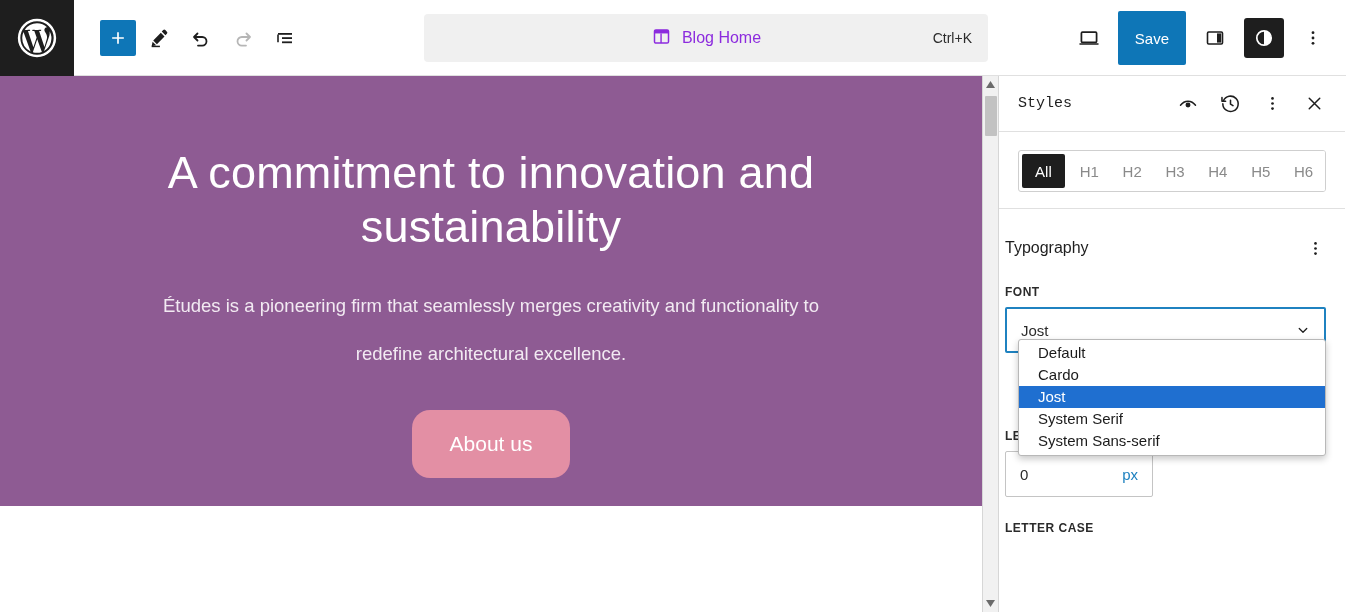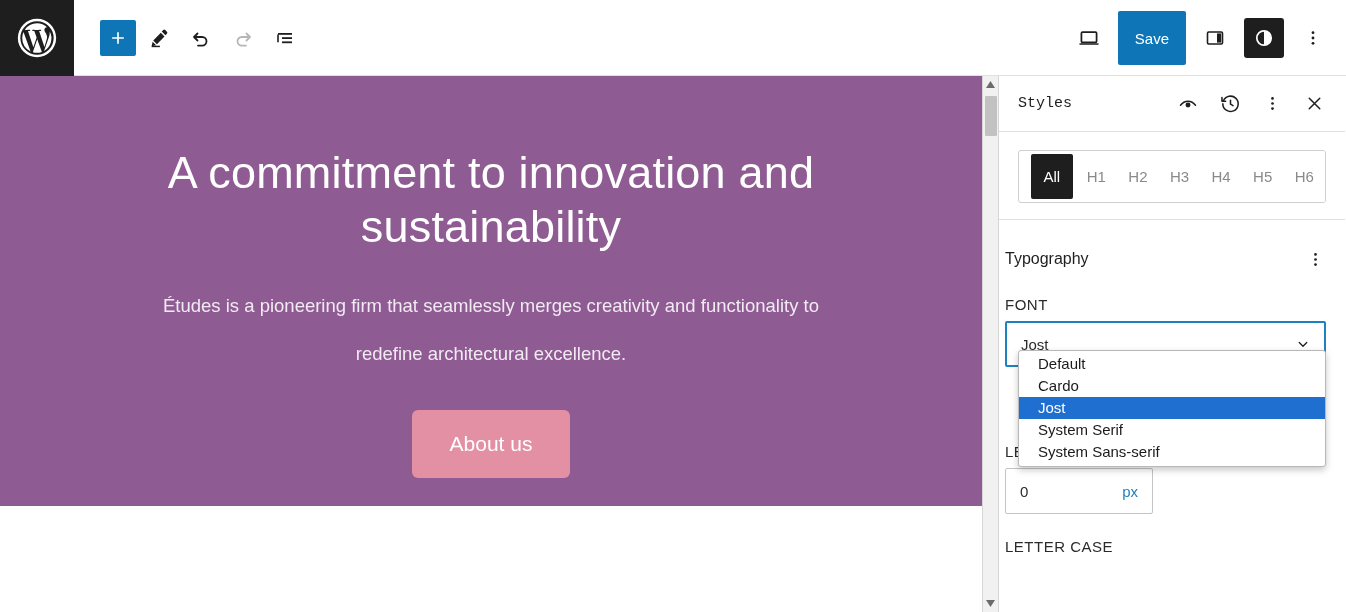--- a/index.html
+++ b/index.html
@@ -120,21 +120,21 @@
     line-height: 2.6;
     max-width: 720px;
     margin: 28px auto 0 auto;
   }
   .hero-btn {
     display: inline-block;
     margin-top: 32px;
     background: #e38fa4;
     color: #fff;
     border: none;
-    border-radius: 6px;
+    border-radius: 18px;
     padding: 22px 38px;
     font-size: 21px;
     cursor: pointer;
     font-family: "Liberation Sans", sans-serif;
   }
 
   
   .scroll-col {
     width: 17px; flex: 0 0 17px;
     background: #f1f1f1;
@@ -174,42 +174,43 @@
   .icon-btn {
     width: 34px; height: 34px;
     display: flex; align-items: center; justify-content: center;
     background: none; border: none; border-radius: 2px; cursor: pointer;
   }
 
   .toggle-row { padding: 18px 19px 16px 19px; border-bottom: 1px solid #e0e0e0; }
   .toggle-group {
     display: flex; align-items: stretch;
     border: 1px solid #cfcfcf; border-radius: 3px;
-    height: 53px; overflow: hidden; padding-left: 9px;
+    height: 42px; overflow: hidden;
   }
   .toggle-item {
     flex: 1 1 0;
     display: flex; align-items: center; justify-content: center;
     font-size: 15px; color: #8a8a8a; cursor: pointer;
     background: #fff;
   }
   .toggle-item.active {
     background: #1e1e1e; color: #fff;
     margin: 3px; border-radius: 2px; flex: 1 1 0;
   }
 
   .section { padding: 22px 19px 0 6px; position: relative; }
   .section-head { display: flex; align-items: center; }
   .section-title { font-size: 16px; color: #1e1e1e; }
   .section-head .icon-btn { margin-left: auto; margin-right: -6px; }
 
   .field-label {
-    font-size: 15px; letter-spacing: .5px;
+    font-size: 12px; letter-spacing: .5px;
     color: #2b2b2b; text-transform: uppercase;
     margin: 20px 0 8px 0;
+    font-weight: bold;
   }
   .select-box {
     height: 46px;
     border: 2px solid #1f82c0;
     border-radius: 2px;
     display: flex; align-items: center;
     padding: 0 12px 0 14px;
     font-size: 15px; color: #2b2b2b;
     background: #fff; cursor: pointer;
     position: relative; z-index: 3;
@@ -288,20 +289,35 @@
       <button class="tb-btn">
         <svg width="24" height="24" viewBox="0 0 24 24" aria-hidden="true">
           <rect x="5" y="7" width="14" height="1.8" fill="#1e1e1e"></rect>
           <rect x="9" y="11.2" width="10" height="1.8" fill="#1e1e1e"></rect>
           <rect x="9" y="15.4" width="10" height="1.8" fill="#1e1e1e"></rect>
           <path d="M5 8.6v7.6" stroke="#1e1e1e" stroke-width="1.6"></path>
         </svg>
       </button>
     </div>
 
+    <div class="cmdbar-wrap">
+      <div class="cmdbar">
+        <div class="cmd-center">
+          <span>
+            <svg width="21" height="21" viewBox="0 0 24 24" aria-hidden="true">
+              <rect x="4" y="4.5" width="16" height="15" rx="1.6" fill="none" stroke="#8c2bde" stroke-width="1.7"></rect>
+              <rect x="4" y="4.5" width="16" height="4" fill="#8c2bde"></rect>
+              <rect x="10.7" y="8.5" width="1.6" height="11" fill="#8c2bde"></rect>
+            </svg>
+          </span>
+          <span class="cmd-title">Blog Home</span>
+        </div>
+        <span class="cmd-shortcut">Ctrl+K</span>
+      </div>
+    </div>
 
     <div class="tb-right">
       <button class="tb-btn">
         <svg width="26" height="26" viewBox="0 0 24 24" aria-hidden="true">
           <rect x="5" y="6.5" width="14" height="9.5" rx="1" fill="none" stroke="#1e1e1e" stroke-width="1.6"></rect>
           <rect x="3" y="16.8" width="18" height="1.5" rx=".7" fill="#1e1e1e"></rect>
         </svg>
       </button>
 
       <button class="save-btn">Save</button>

